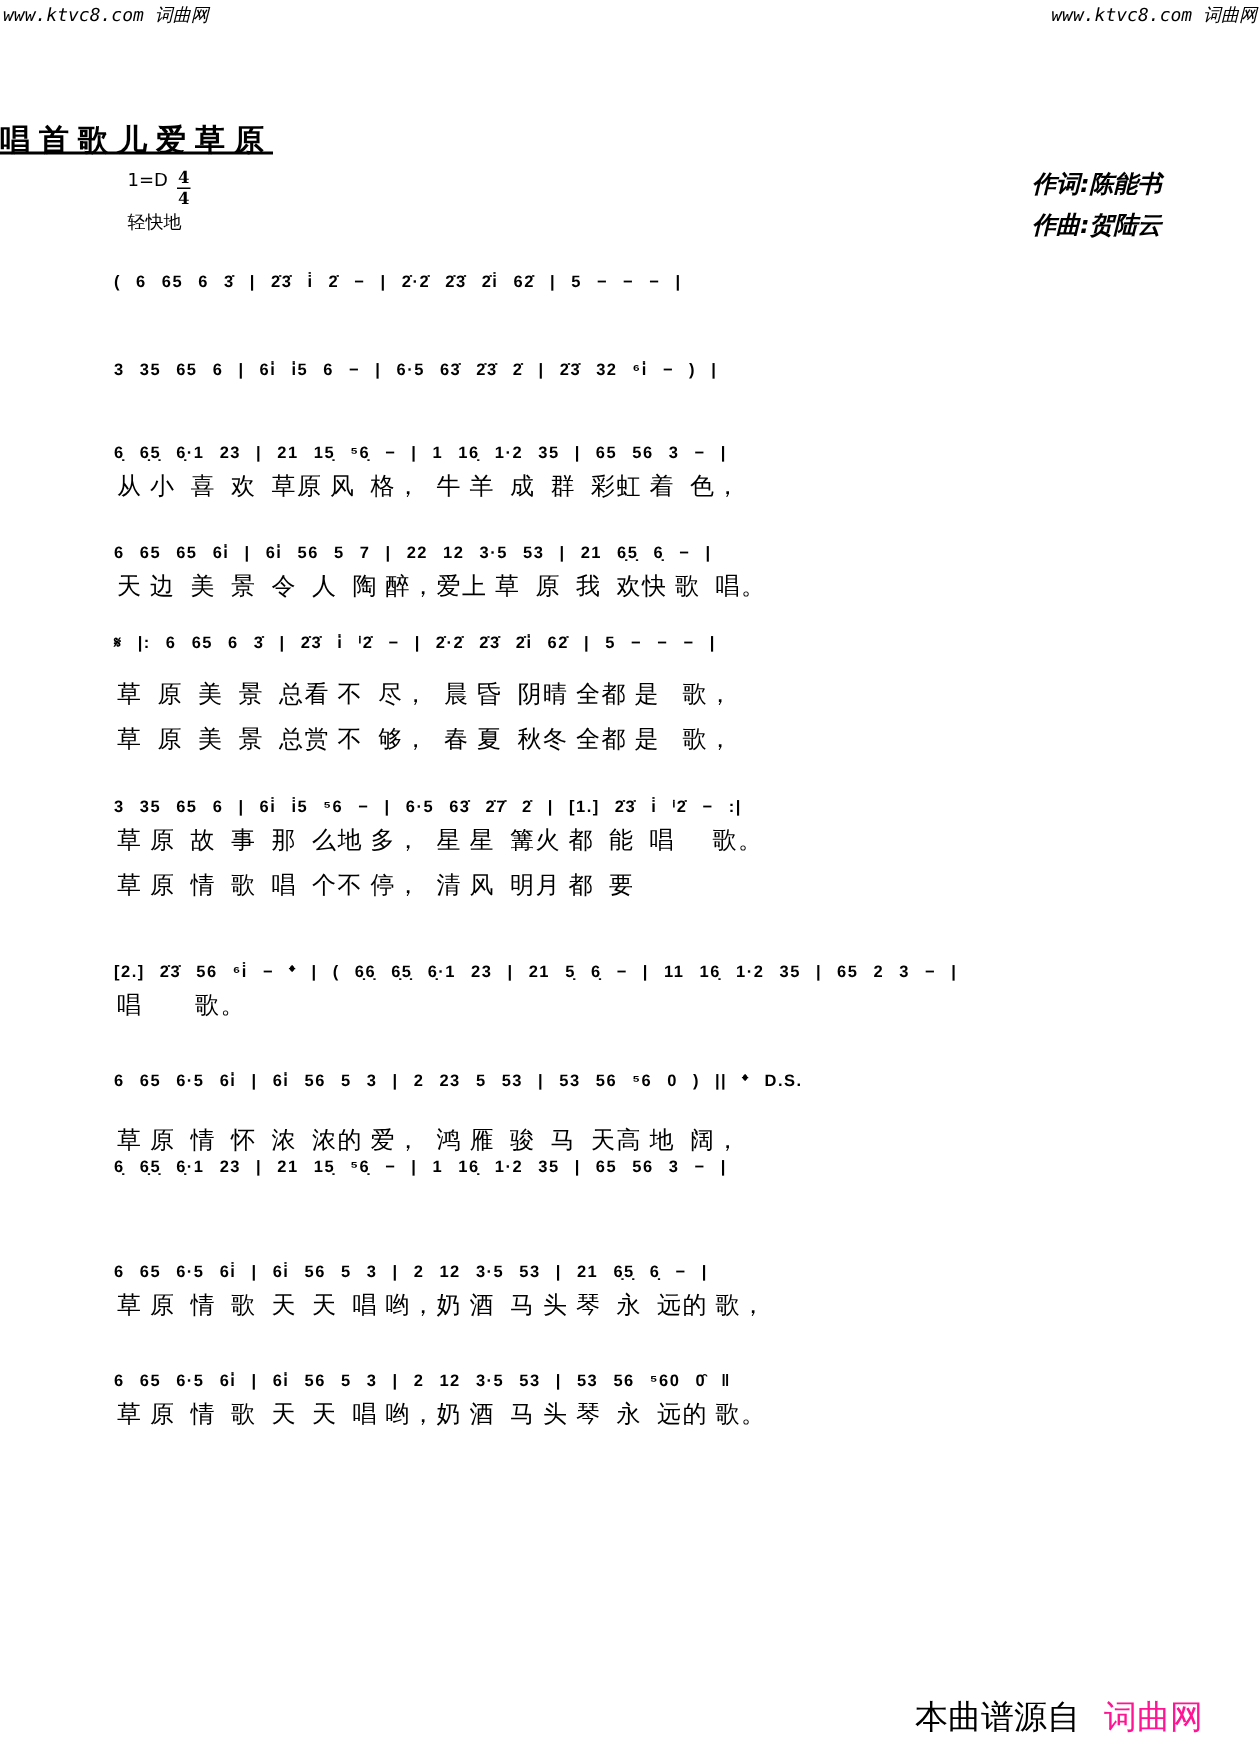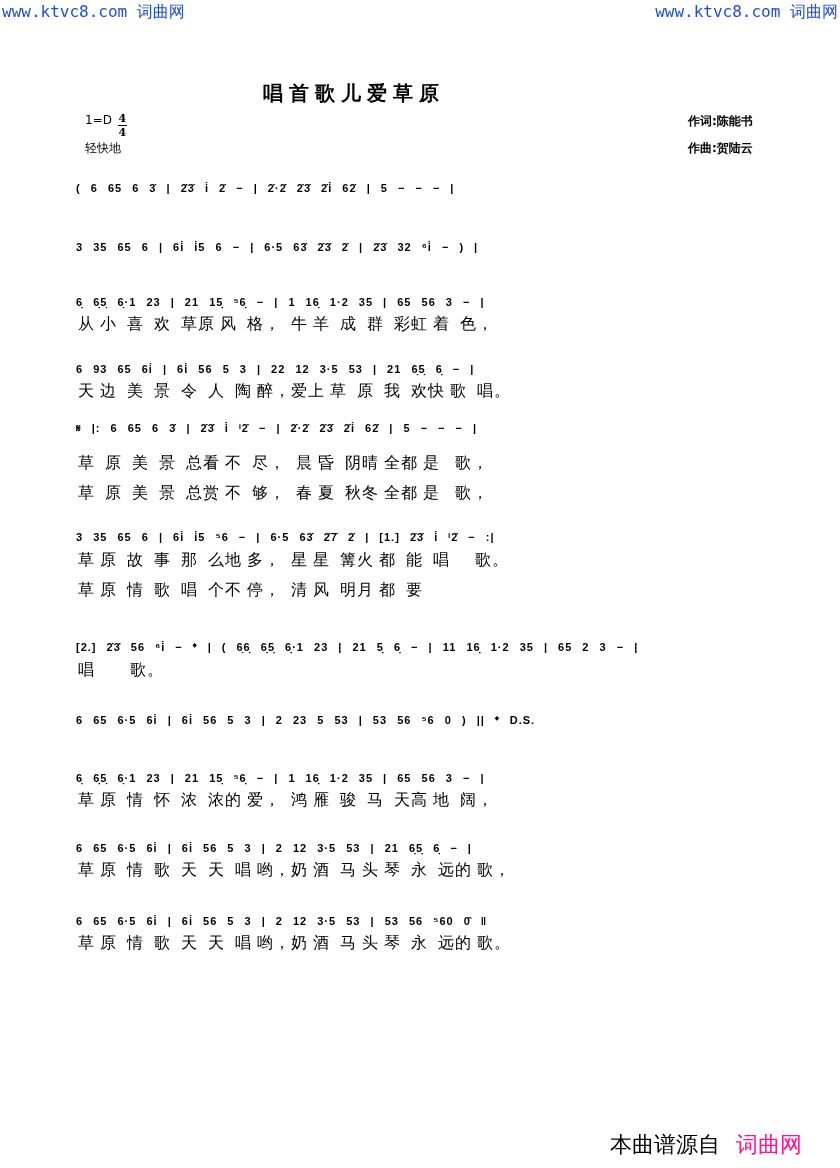--- a/index.html
+++ b/index.html
@@ -1,27 +1,27 @@
 <!DOCTYPE html>
 <html><head>
 <meta charset="utf-8">
 <style>
   html, body { margin:0; padding:0; background:#ffffff; }
   body { width:840px; height:1168px; position:relative; overflow:hidden;
          font-family:"DejaVu Sans", sans-serif; color:#000; }
-  .wm { position:absolute; top:2px; font-family:"DejaVu Sans Mono", monospace; font-size:16px; color:#1d4ed8; }
+  .wm { position:absolute; top:2px; font-family:"DejaVu Sans Mono", monospace; font-size:12px; color:#000000;font-style:italic; }
   .wm.left { left:2px; }
   .wm.right { right:2px; }
-  .title { position:absolute; top:80px; left:0; width:708px; text-align:center;
-           font-family:"DejaVu Serif", serif; font-weight:bold; font-size:20px; letter-spacing:6px; }
+  .title { position:absolute; top:80px; left:0; width:708px; text-align:left;
+           font-family:"DejaVu Serif", serif; font-weight:bold; font-size:20px; letter-spacing:6px;text-decoration:underline; }
   .key { position:absolute; left:85px; top:113px; font-size:12px; display:flex; gap:6px; }
   .frac { display:inline-flex; flex-direction:column; align-items:center; font-weight:bold; font-size:11px; line-height:11px; font-family:"DejaVu Serif", serif; }
   .frac .bar { width:9px; height:1px; background:#000; margin:1px 0; }
   .tempo { position:absolute; left:85px; top:140px; font-size:12px; }
-  .credit { position:absolute; left:688px; font-size:12px; font-weight:bold; }
+  .credit { position:absolute; left:688px; font-size:16px; font-weight:bold;font-style:italic; }
   .notes { position:absolute; left:76px; height:30px; display:flex; align-items:flex-end; font-family:"Liberation Sans", sans-serif; font-weight:bold; font-size:11px;text-align:center; }
   .bar { display:inline-block; width:1px; height:22px; background:#000; margin:0 8px; }
   .lyr { position:absolute; left:78px; font-family:Liberation Serif, serif; font-size:16px; white-space:pre; letter-spacing:1px; }
   .footer { position:absolute; top:1130px; left:610px; font-size:22px; }
   .footer .brand { margin-left:16px; }
 </style>
 </head>
 <body>
 
 <div class="wm left">www.ktvc8.com 词曲网</div>
@@ -39,33 +39,33 @@
 </div>
 <div class="tempo">轻快地</div>
 <div class="credit" style="top:113px">作词:陈能书</div>
 <div class="credit" style="top:140px">作曲:贺陆云</div>
 
 <div id="score">
     <div class="notes" style="top: 164px; width: 690px; justify-content: space-between; white-space: pre; letter-spacing: 1px; word-spacing: 6px;">( 6 65 6 3̇ | 2̇3̇ i̇ 2̇ − | 2̇·2̇ 2̇3̇ 2̇i̇ 62̇ | 5 − − − |</div>
     <div class="notes" style="top: 223px; width: 690px; justify-content: space-between; white-space: pre; letter-spacing: 1px; word-spacing: 6px;">3 35 65 6 | 6i̇ i̇5 6 − | 6·5 63̇ 2̇3̇ 2̇ | 2̇3̇ 32 ⁶i̇ − ) |</div>
     <div class="notes" style="top: 278px; width: 690px; justify-content: space-between; white-space: pre; letter-spacing: 1px; word-spacing: 6px;">6̣ 6̣5̣ 6̣·1 23 | 21 15̣ ⁵6̣ − | 1 16̣ 1·2 35 | 65 56 3 − |</div>
     <div class="lyr" style="top: 314px;">从 小  喜  欢  草原 风  格，  牛 羊  成  群  彩虹 着  色，</div>
-    <div class="notes" style="top: 345px; width: 690px; justify-content: space-between; white-space: pre; letter-spacing: 1px; word-spacing: 6px;">6 93 65 6i̇ | 6i̇ 56 5 3 | 22 12 3·5 53 | 21 6̣5̣ 6̣ − |</div>
+    <div class="notes" style="top: 345px; width: 690px; justify-content: space-between; white-space: pre; letter-spacing: 1px; word-spacing: 6px;">6 65 65 6i̇ | 6i̇ 56 5 7 | 22 12 3·5 53 | 21 6̣5̣ 6̣ − |</div>
     <div class="lyr" style="top: 381px;">天 边  美  景  令  人  陶 醉，爱上 草  原  我  欢快 歌  唱。</div>
     <div class="notes" style="top: 405px; width: 690px; justify-content: space-between; white-space: pre; letter-spacing: 1px; word-spacing: 6px;">𝄋 |: 6 65 6 3̇ | 2̇3̇ i̇ ⁱ2̇ − | 2̇·2̇ 2̇3̇ 2̇i̇ 62̇ | 5 − − − |</div>
     <div class="lyr" style="top: 453px;">草  原  美  景  总看 不  尽，  晨 昏  阴晴 全都 是   歌，</div>
     <div class="lyr" style="top: 483px;">草  原  美  景  总赏 不  够，  春 夏  秋冬 全都 是   歌，</div>
     <div class="notes" style="top: 514px; width: 690px; justify-content: space-between; white-space: pre; letter-spacing: 1px; word-spacing: 6px;">3 35 65 6 | 6i̇ i̇5 ⁵6 − | 6·5 63̇ 2̇7̇ 2̇ | [1.] 2̇3̇ i̇ ⁱ2̇ − :|</div>
     <div class="lyr" style="top: 550px;">草 原  故  事  那  么地 多，  星 星  篝火 都  能  唱     歌。</div>
     <div class="lyr" style="top: 580px;">草 原  情  歌  唱  个不 停，  清 风  明月 都  要</div>
     <div class="notes" style="top: 624px; width: 690px; justify-content: space-between; white-space: pre; letter-spacing: 1px; word-spacing: 6px;">[2.] 2̇3̇ 56 ⁶i̇ − 𝄌 | ( 6̣6̣ 6̣5̣ 6̣·1 23 | 21 5̣ 6̣ − | 11 16̣ 1·2 35 | 65 2 3 − |</div>
     <div class="lyr" style="top: 660px;">唱       歌。</div>
     <div class="notes" style="top: 697px; width: 690px; justify-content: space-between; white-space: pre; letter-spacing: 1px; word-spacing: 6px;">6 65 6·5 6i̇ | 6i̇ 56 5 3 | 2 23 5 53 | 53 56 ⁵6 0 ) || 𝄌 D.S.</div>
     <div class="notes" style="top: 754px; width: 690px; justify-content: space-between; white-space: pre; letter-spacing: 1px; word-spacing: 6px;">6̣ 6̣5̣ 6̣·1 23 | 21 15̣ ⁵6̣ − | 1 16̣ 1·2 35 | 65 56 3 − |</div>
-    <div class="lyr" style="top: 790px;">草 原  情  怀  浓  浓的 爱，  鸿 雁  骏  马  天高 地  阔，</div>
+    <div class="lyr" style="top: 750px;">草 原  情  怀  浓  浓的 爱，  鸿 雁  骏  马  天高 地  阔，</div>
     <div class="notes" style="top: 824px; width: 690px; justify-content: space-between; white-space: pre; letter-spacing: 1px; word-spacing: 6px;">6 65 6·5 6i̇ | 6i̇ 56 5 3 | 2 12 3·5 53 | 21 6̣5̣ 6̣ − |</div>
     <div class="lyr" style="top: 860px;">草 原  情  歌  天  天  唱 哟，奶 酒  马 头 琴  永  远的 歌，</div>
     <div class="notes" style="top: 897px; width: 690px; justify-content: space-between; white-space: pre; letter-spacing: 1px; word-spacing: 6px;">6 65 6·5 6i̇ | 6i̇ 56 5 3 | 2 12 3·5 53 | 53 56 ⁵60 0̑ ‖</div>
     <div class="lyr" style="top: 933px;">草 原  情  歌  天  天  唱 哟，奶 酒  马 头 琴  永  远的 歌。</div>
   </div>
 
 <div class="footer">
   <span>本曲谱源自</span><span class="brand" style="color: rgb(255, 20, 147);">词曲网</span>
 </div>
 

